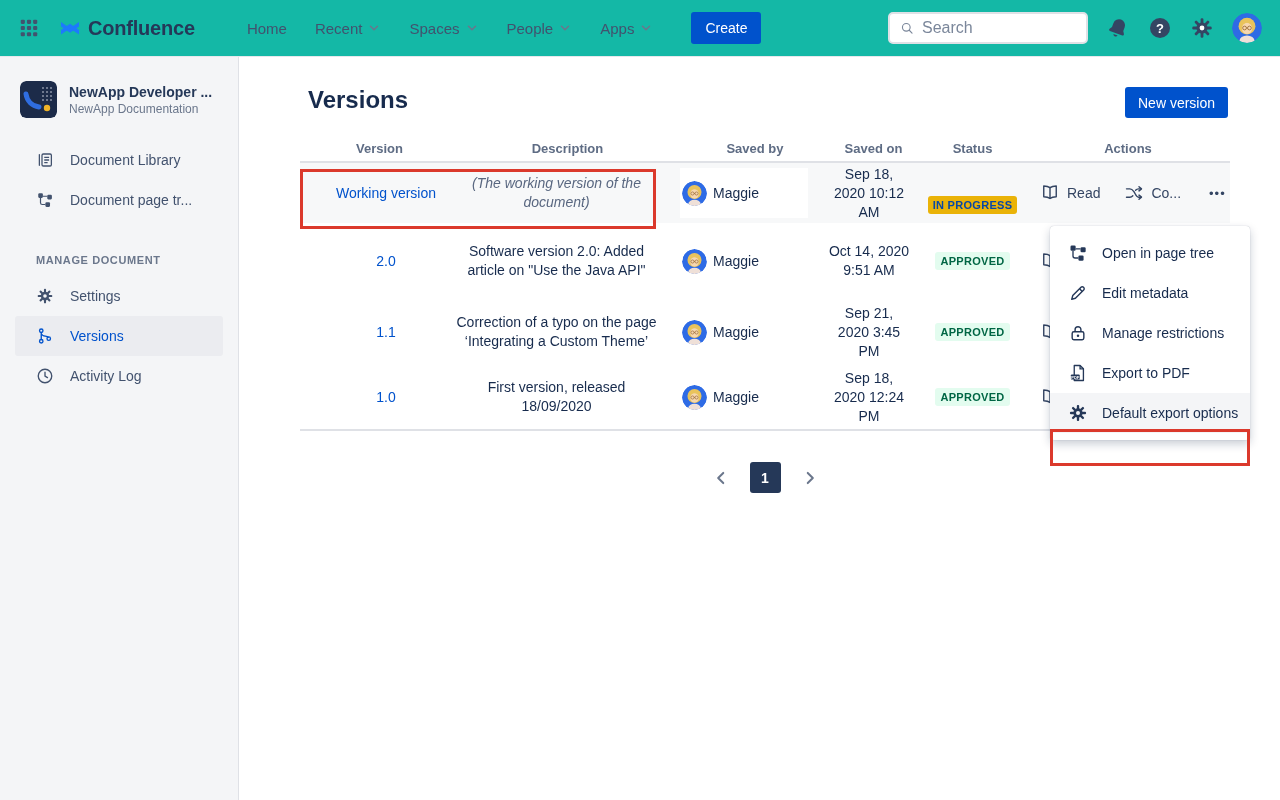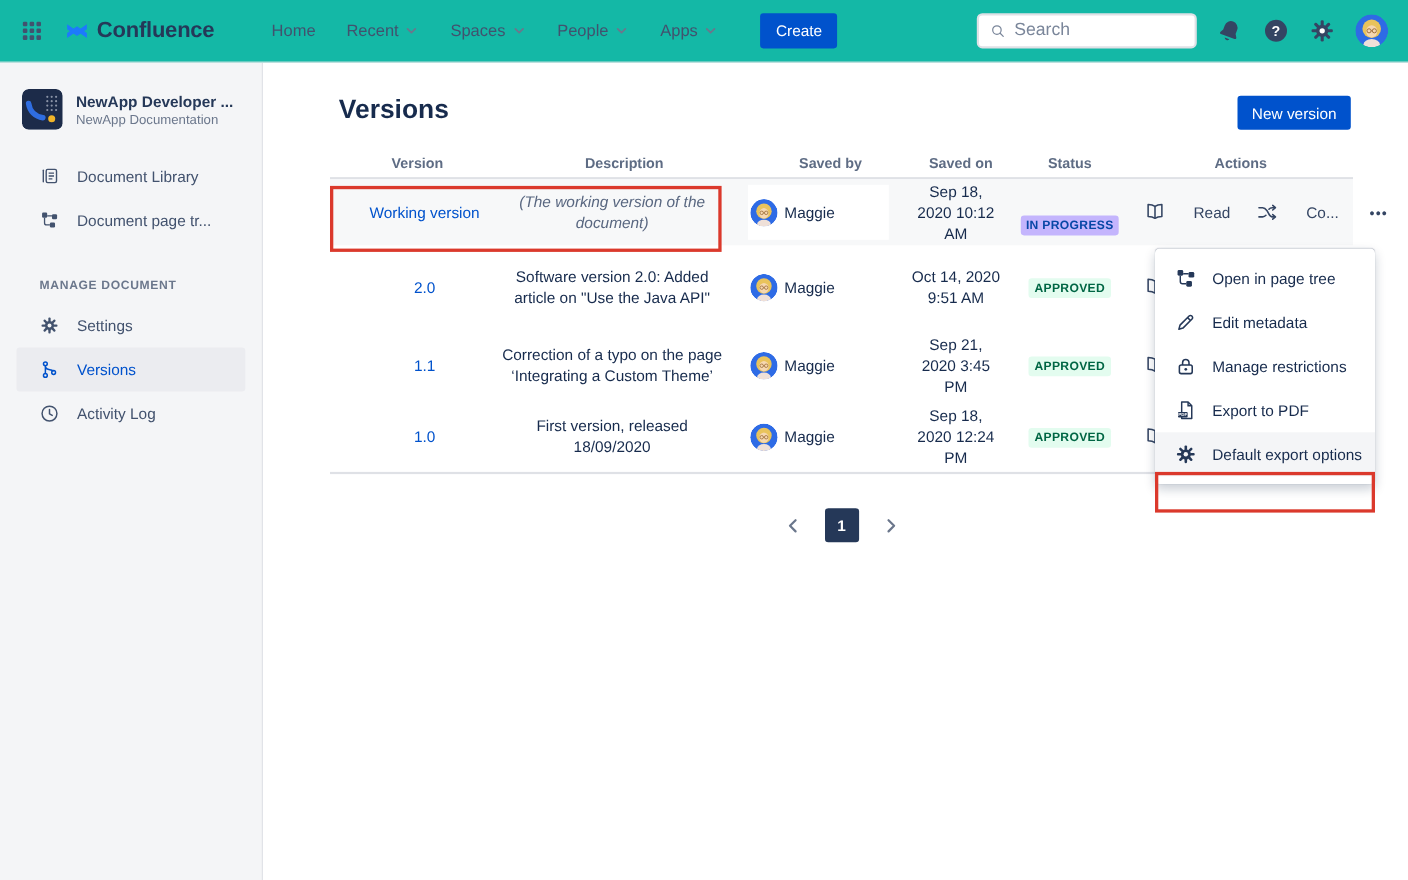--- a/index.html
+++ b/index.html
@@ -99,24 +99,24 @@
   .c-desc.working { font-style:italic; color:#596780; }
   .c-savedby { display:flex; align-items:center; gap:6px; height:100%; padding-left:2px; }
   .r1 .c-savedby { background:#fff; margin:5px 20px 5px 0; height:50px; }
   .mini-avatar { width:25px; height:25px; border-radius:50%; flex:none; }
   .c-savedon { line-height:19px; padding-right:8px; }
   .c-status { padding-left:7px; }
   .badge {
     display:inline-block; font-size:11px; font-weight:700; letter-spacing:.3px;
     padding:3px 5px; border-radius:3px; white-space:nowrap;
   }
-  .badge.in-progress { background:#c4b5fd; color:#0747A6;margin-top:24px; }
+  .badge.in-progress { background:#eab308; color:#0747A6;margin-top:24px; }
   .badge.approved { background:#E3FCEF; color:#006644; }
   .c-actions { display:flex; align-items:center; gap:10px; padding-left:20px; color:#344563; }
-  .action-link { display:flex; align-items:center; gap:25px; cursor:pointer; color:#344563; }
+  .action-link { display:flex; align-items:center; gap:7px; cursor:pointer; color:#344563; }
   .action-link .ic { width:20px; height:20px; }
   .more-dots { margin-left:18px; font-size:13px; letter-spacing:1px; color:#344563; cursor:pointer; }
 
   
   .pagination {
     position:absolute; left:300px; top:462px; width:930px;
     display:flex; align-items:center; justify-content:center; gap:20px;
   }
   .page-arrow { color:#6B778C; width:18px; height:18px; cursor:pointer; }
   .page-current {

